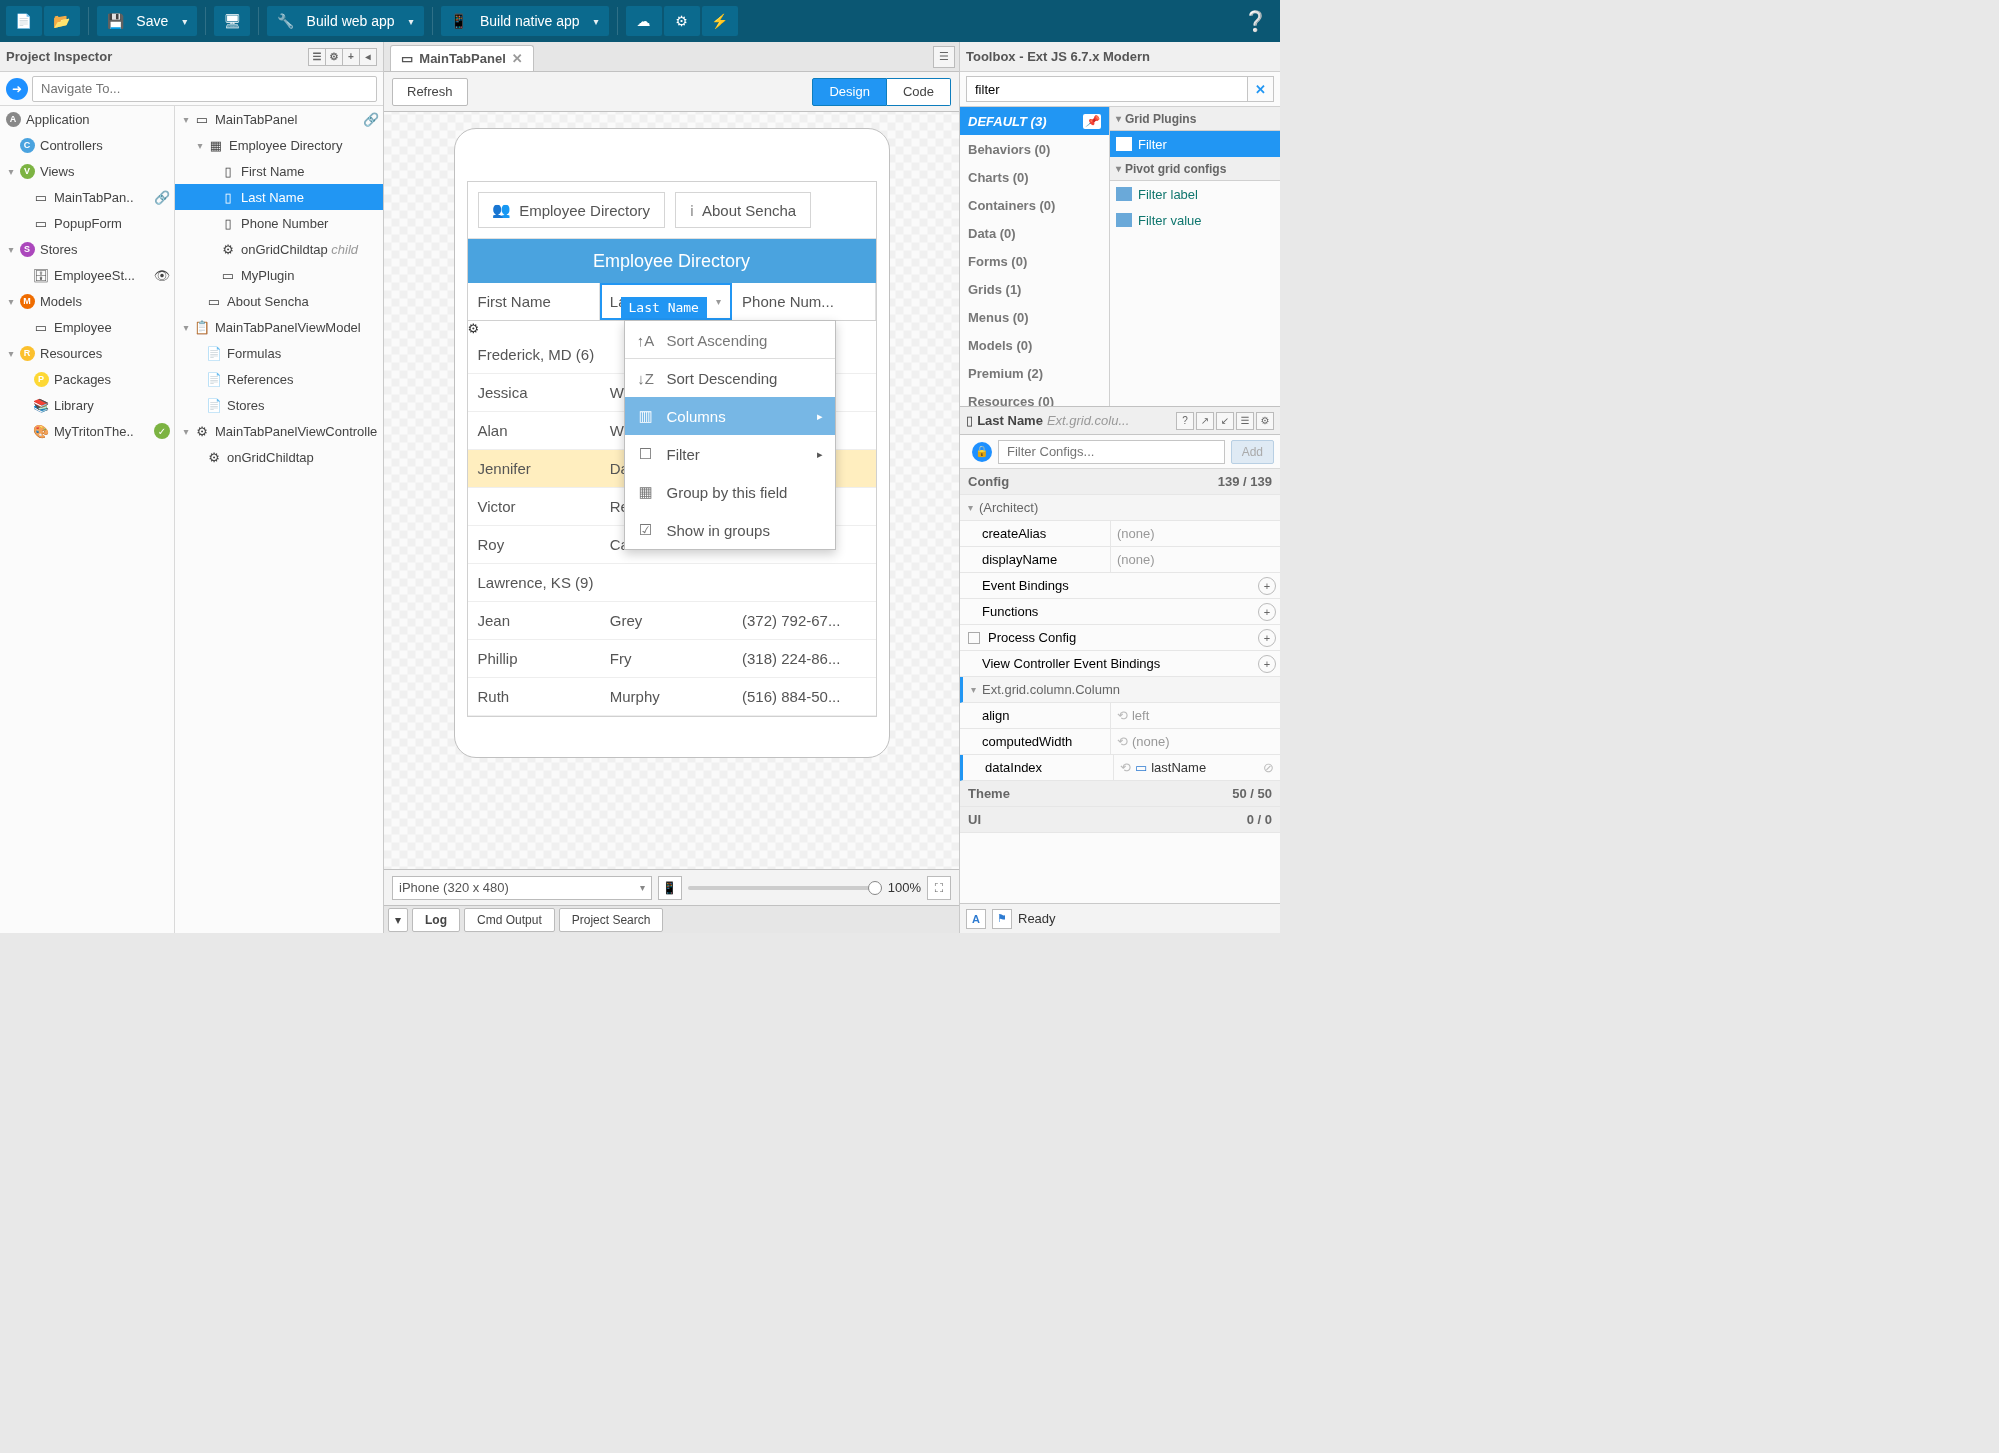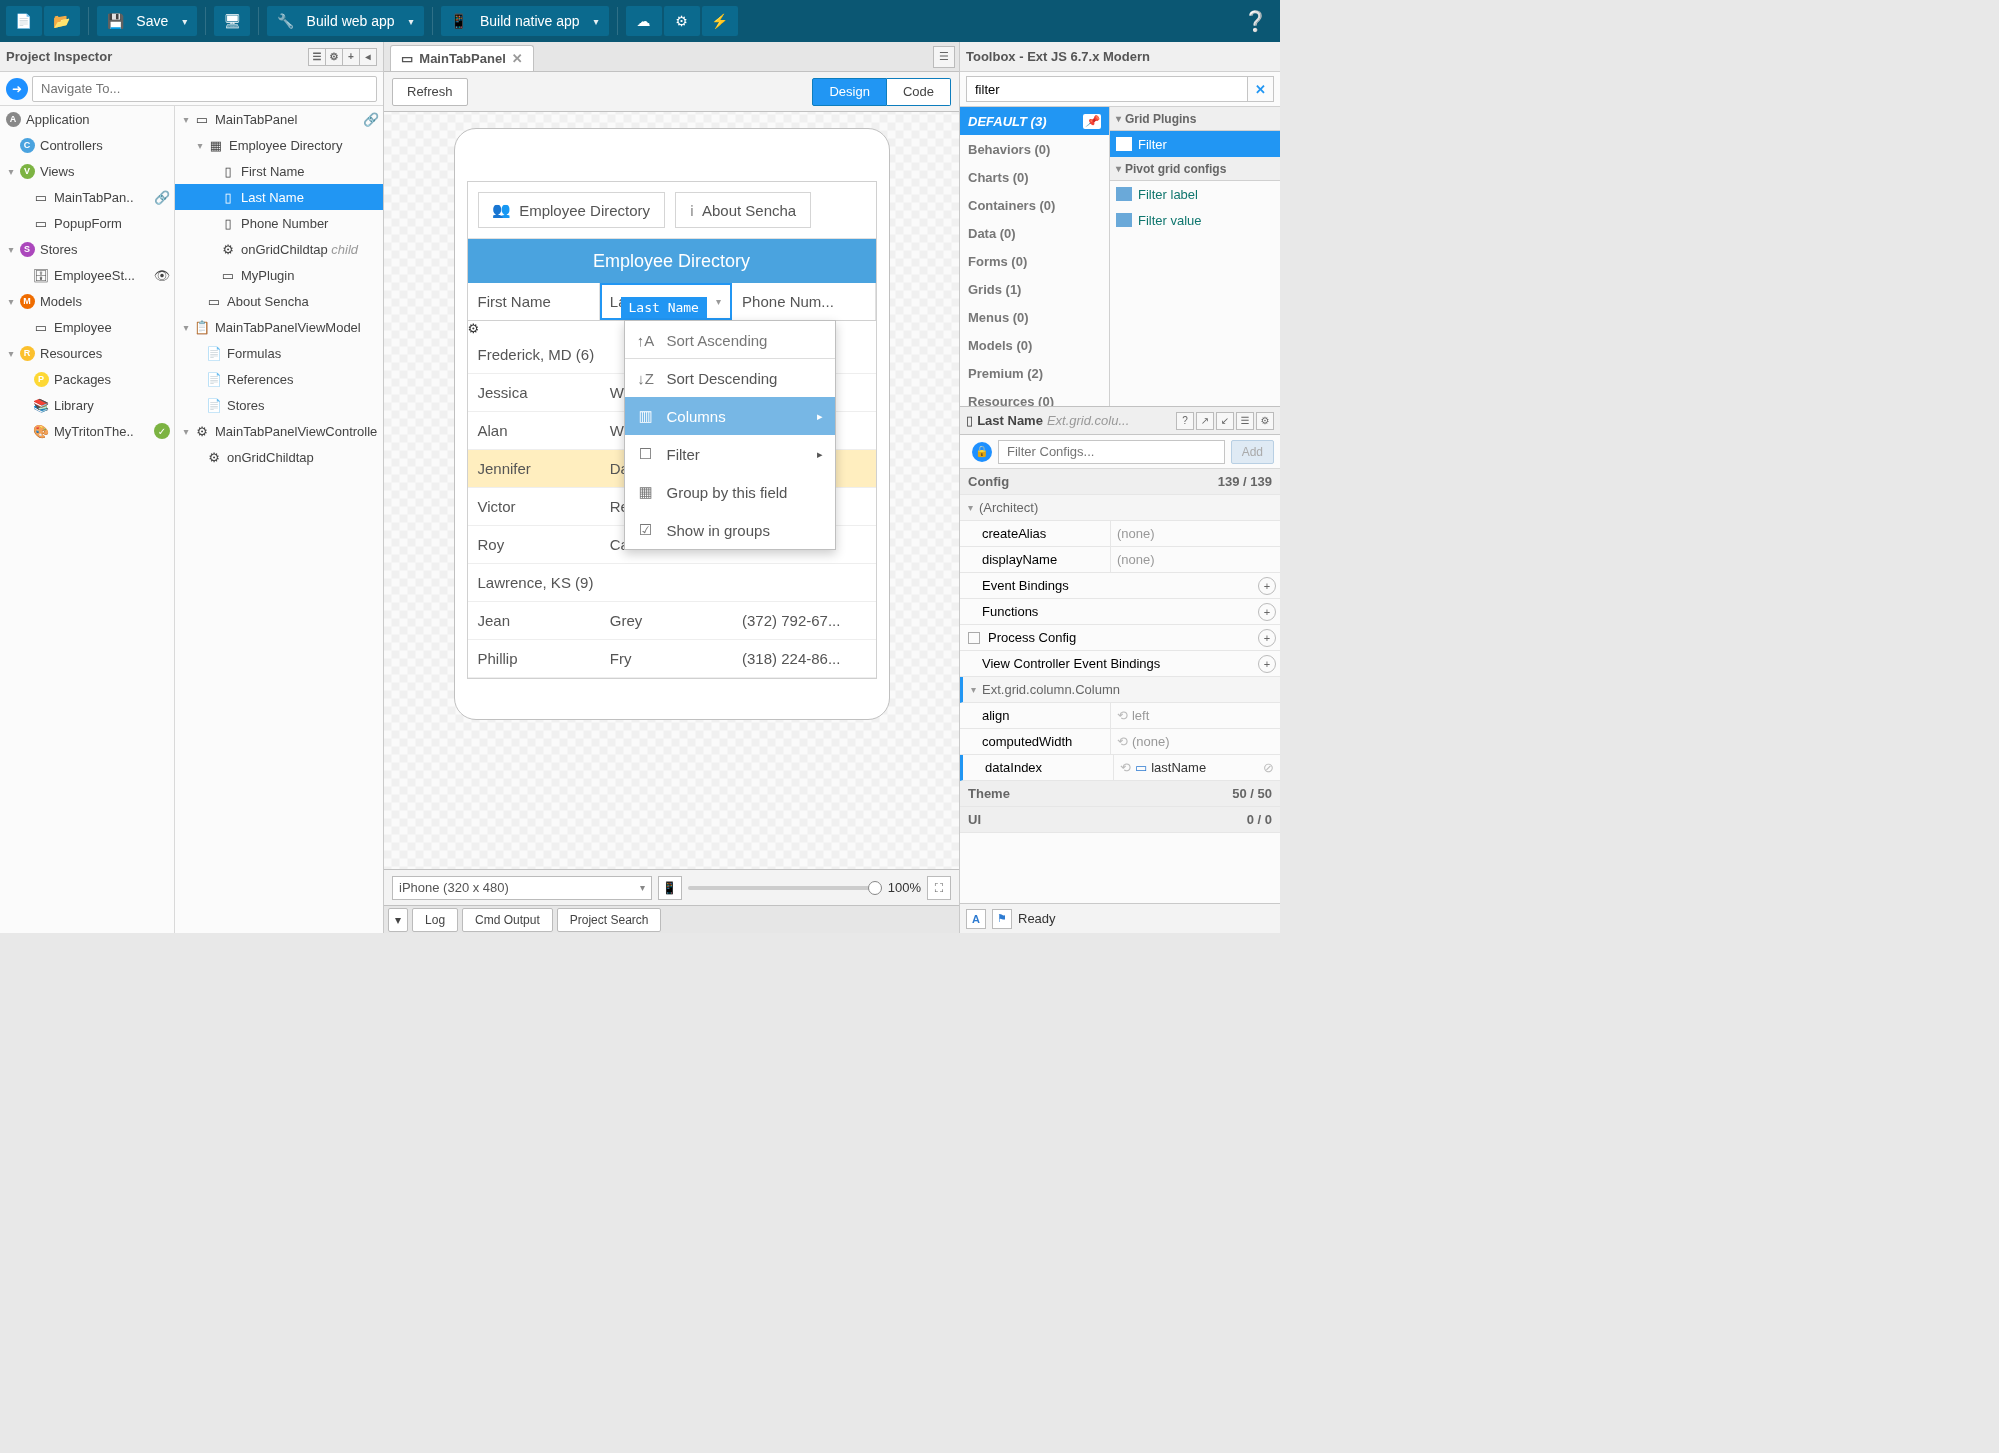--- a/index.html
+++ b/index.html
@@ -75,21 +75,21 @@
 .center-bottom{height:36px; border-top:1px solid #c1c1c1; background:#f3f3f3; display:flex; align-items:center; padding:0 8px; gap:6px;}
 .sel-dev{flex:0 0 260px; height:24px; border:1px solid #bbb; display:flex; align-items:center; padding:0 6px; background:#fff; font-size:13px; color:#555;}
 .sel-dev .dd{margin-left:auto;font-size:10px;color:#888;}
 .slider{flex:1; display:flex; align-items:center; gap:6px;}
 .slider .track{flex:1; height:4px; background:#ccc; border-radius:2px; position:relative;}
 .slider .thumb{position:absolute; right:0; top:-5px; width:14px; height:14px; background:#fff; border:1px solid #888; border-radius:50%;}
 .center-bottom .sq{width:24px;height:24px;border:1px solid #bbb;background:#fff;display:flex;align-items:center;justify-content:center;font-size:12px;color:#666;}
 
 .bottom-tabs{height:28px; background:#e6e6e6; border-top:1px solid #c1c1c1; display:flex; align-items:center; padding:0 4px; gap:4px;}
 .btab{height:24px; padding:0 12px; border:1px solid #bbb; background:#fff; display:flex; align-items:center; font-size:12px; color:#444; border-radius:2px;}
-.btab.active{font-weight:normal;}
+.btab.active{font-weight:bold;}
 .btab.arrow{padding:0 6px;}
 
 
 .right{width:320px; background:#fbfbfb; display:flex; flex-direction:column;}
 .toolbox-filter{padding:4px 6px; border-bottom:1px solid #d0d0d0; display:flex;}
 .toolbox-filter input{flex:1; height:26px; border:1px solid #c5c5c5; padding:0 8px; font-size:13px;}
 .toolbox-filter .clr{width:26px;display:flex;align-items:center;justify-content:center;color:#2196f3;font-weight:bold;border:1px solid #c5c5c5;border-left:none;}
 .tbx-cols{display:flex; height:300px; border-bottom:1px solid #c1c1c1;}
 .tbx-left{width:150px; border-right:1px solid #d0d0d0; overflow:auto;}
 .tbx-right{flex:1; overflow:auto;}
@@ -372,20 +372,25 @@
               <div class="gr">
                 <div class="gc">Jean</div>
                 <div class="gc">Grey</div>
                 <div class="gc" style="flex:1.1">(372) 792-67...</div>
               </div>
               <div class="gr">
                 <div class="gc">Phillip</div>
                 <div class="gc">Fry</div>
                 <div class="gc" style="flex:1.1">(318) 224-86...</div>
               </div>
+              <div class="gr">
+                <div class="gc">Ruth</div>
+                <div class="gc">Murphy</div>
+                <div class="gc" style="flex:1.1">(516) 884-50...</div>
+              </div>
             </div>
 
           <div class="col-menu">
             <div class="tip">Last Name</div>
             <div class="mi head">
                 <span class="mi-ic">↑A</span>
                 <span style="overflow:hidden">Sort Ascending</span>
               </div>
             <div class="mi">
                 <span class="mi-ic">↓Z</span>

